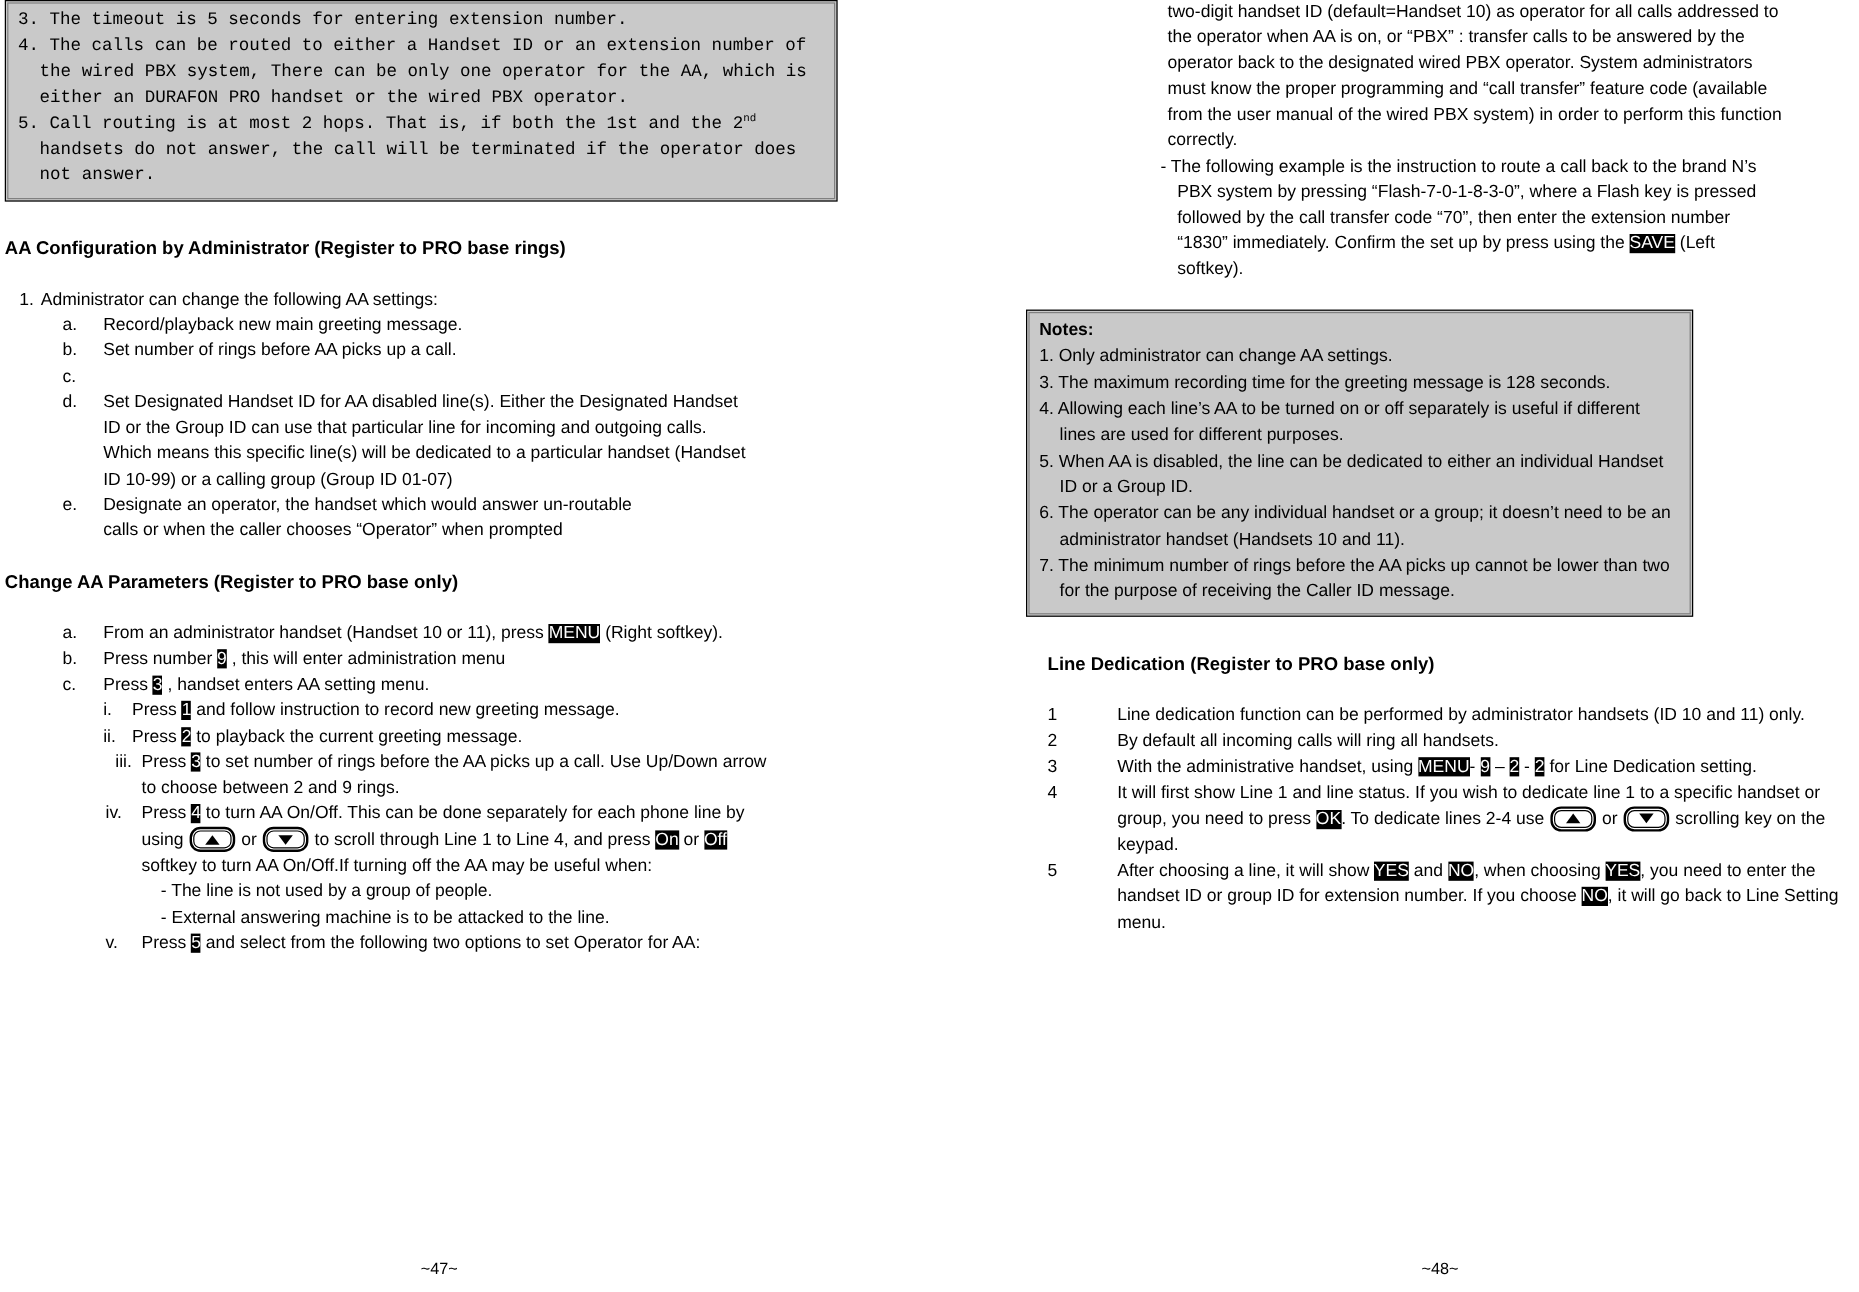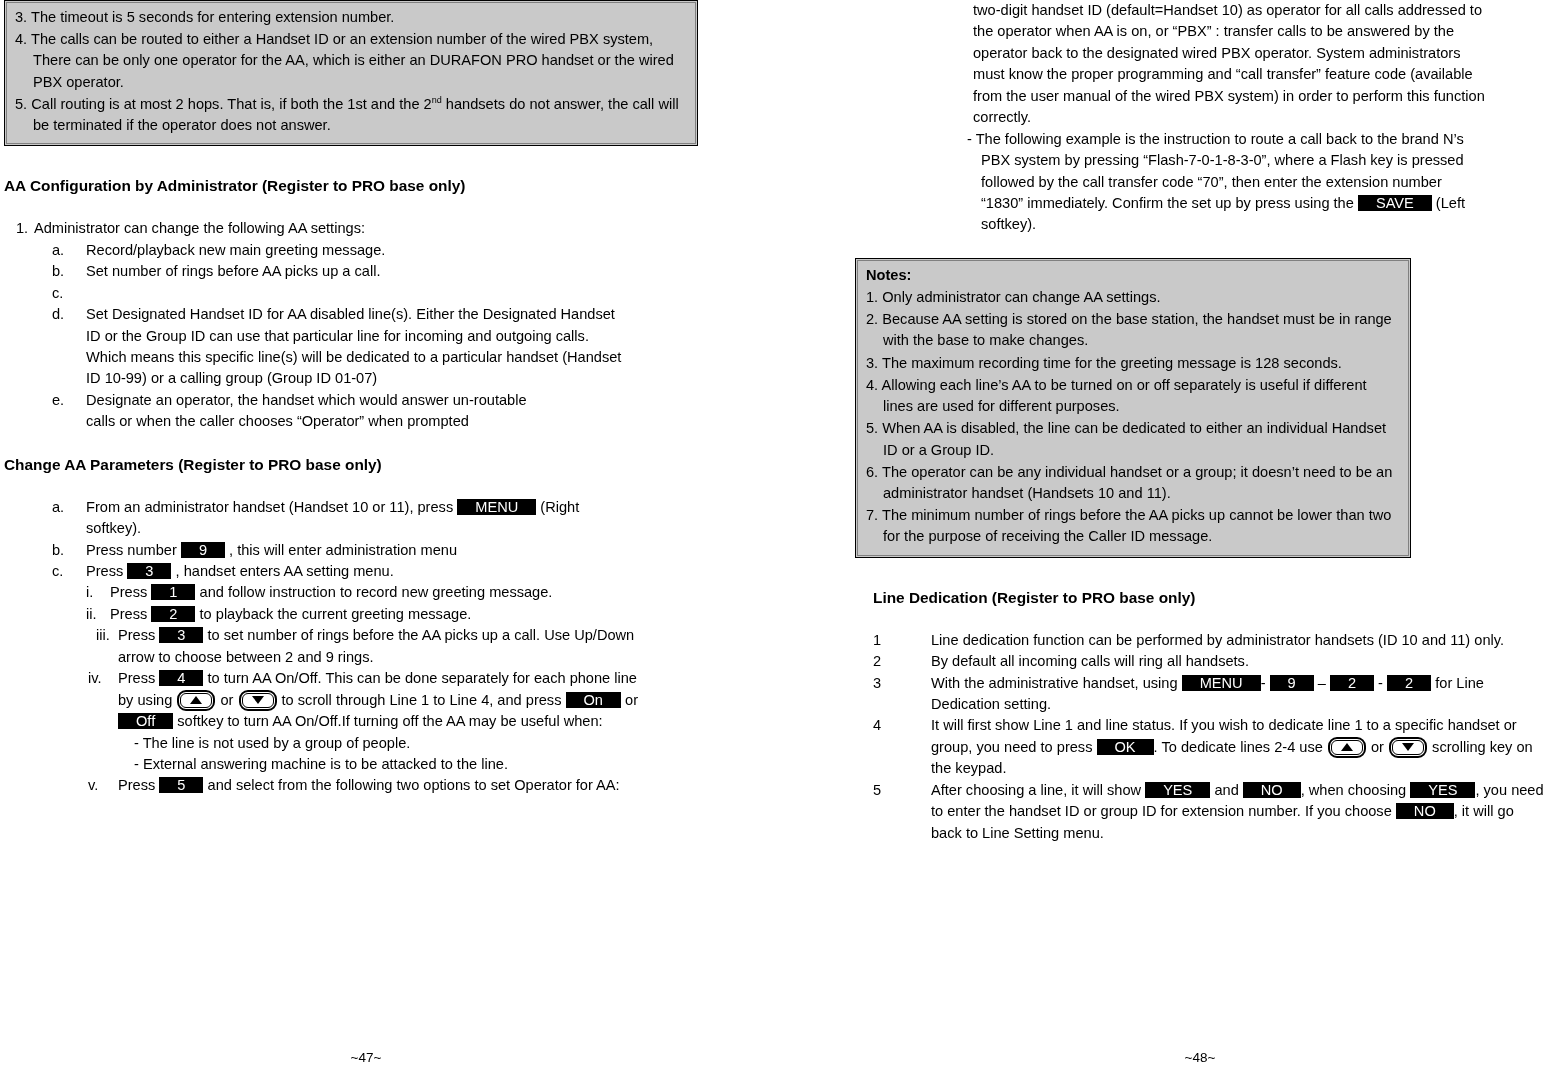--- a/index.html
+++ b/index.html
@@ -41,20 +41,21 @@
     padding: 4px 8px 6px 8px;
   }
   .callout p {
     margin: 0 0 1px 0;
     font-size: 14.6px;
     line-height: 1.455;
   }
   .hang1 {
     padding-left: 18px;
     text-indent: -18px;
+    font-family: Liberation Mono, monospace;
   }
   .hang-notes {
     padding-left: 17px;
     text-indent: -17px;
   }
   .bold { font-weight: bold; }
 
   
   h2.section-title {
     font-size: 15.4px;
@@ -119,21 +120,21 @@
     width: 58px;
     flex: 0 0 58px;
     box-sizing: border-box;
   }
   .rnum > .txt { flex: 1 1 auto; }
 
   
   .key {
     background: #000000;
     color: #ffffff;
-    padding: 0 18px;
+    padding: 0 0;
     font-weight: normal;
     white-space: nowrap;
   }
 
   
   .arrowkey {
     display: inline-block;
     position: relative;
     width: 38px;
     height: 21px;
@@ -207,21 +208,21 @@
         <span>5.</span>
         <span>Call routing is at most 2 hops. That is, if both the 1st and the 2</span><sup>nd</sup><span> handsets do not answer, the call will be terminated if the operator does not answer.</span>
       </p>
     </div>
   </div>
 
   <div class="spacer-lg"></div>
 
   <div class="col-body" style="width:694px;">
 
-    <h2 class="section-title">AA Configuration by Administrator (Register to PRO base only)</h2>
+    <h2 class="section-title">AA Configuration by Administrator (Register to PRO base rings)</h2>
 
     <div class="spacer-md"></div>
 
     <div class="lvl1">
       <span class="marker">1.</span>
       <span class="txt">Administrator can change the following AA settings:</span>
     </div>
 
     <div class="lvl2">
       <span class="marker">a.</span>
@@ -301,21 +302,20 @@
     <div style="padding-left:118px;padding-right:50px;">two-digit handset ID (default=Handset 10) as operator for all calls addressed to the operator when AA is on, or “PBX” : transfer calls to be answered by the operator back to the designated wired PBX operator. System administrators must know the proper programming and “call transfer” feature code (available from the user manual of the wired PBX system) in order to perform this function correctly.</div>
 
     <div style="padding-left:126px;text-indent:-14px;padding-right:60px;"><span>- The following example is the instruction to route a call back to the brand N’s PBX system by pressing “Flash-7-0-1-8-3-0”, where a Flash key is pressed followed by the call transfer code “70”, then enter the extension number “1830” immediately. Confirm the set up by press using the </span><span class="key">SAVE</span><span> (Left softkey).</span></div>
 
     <div class="spacer-md"></div>
 
     <div class="callout" style="width:556px;">
       <div class="callout-inner">
         <p class="bold">Notes:</p>
         <p class="hang-notes"><span>1.</span> <span>Only administrator can change AA settings.</span></p>
-        <p class="hang-notes"><span>2.</span> <span>Because AA setting is stored on the base station, the handset must be in range with the base to make changes.</span></p>
         <p class="hang-notes"><span>3.</span> <span>The maximum recording time for the greeting message is 128 seconds.</span></p>
         <p class="hang-notes"><span>4.</span> <span>Allowing each line’s AA to be turned on or off separately is useful if different lines are used for different purposes.</span></p>
         <p class="hang-notes"><span>5.</span> <span>When AA is disabled, the line can be dedicated to either an individual Handset ID or a Group ID.</span></p>
         <p class="hang-notes"><span>6.</span> <span>The operator can be any individual handset or a group; it doesn’t need to be an administrator handset (Handsets 10 and 11).</span></p>
         <p class="hang-notes"><span>7.</span> <span>The minimum number of rings before the AA picks up cannot be lower than two for the purpose of receiving the Caller ID message.</span></p>
       </div>
     </div>
 
     <div class="spacer-lg"></div>
 

